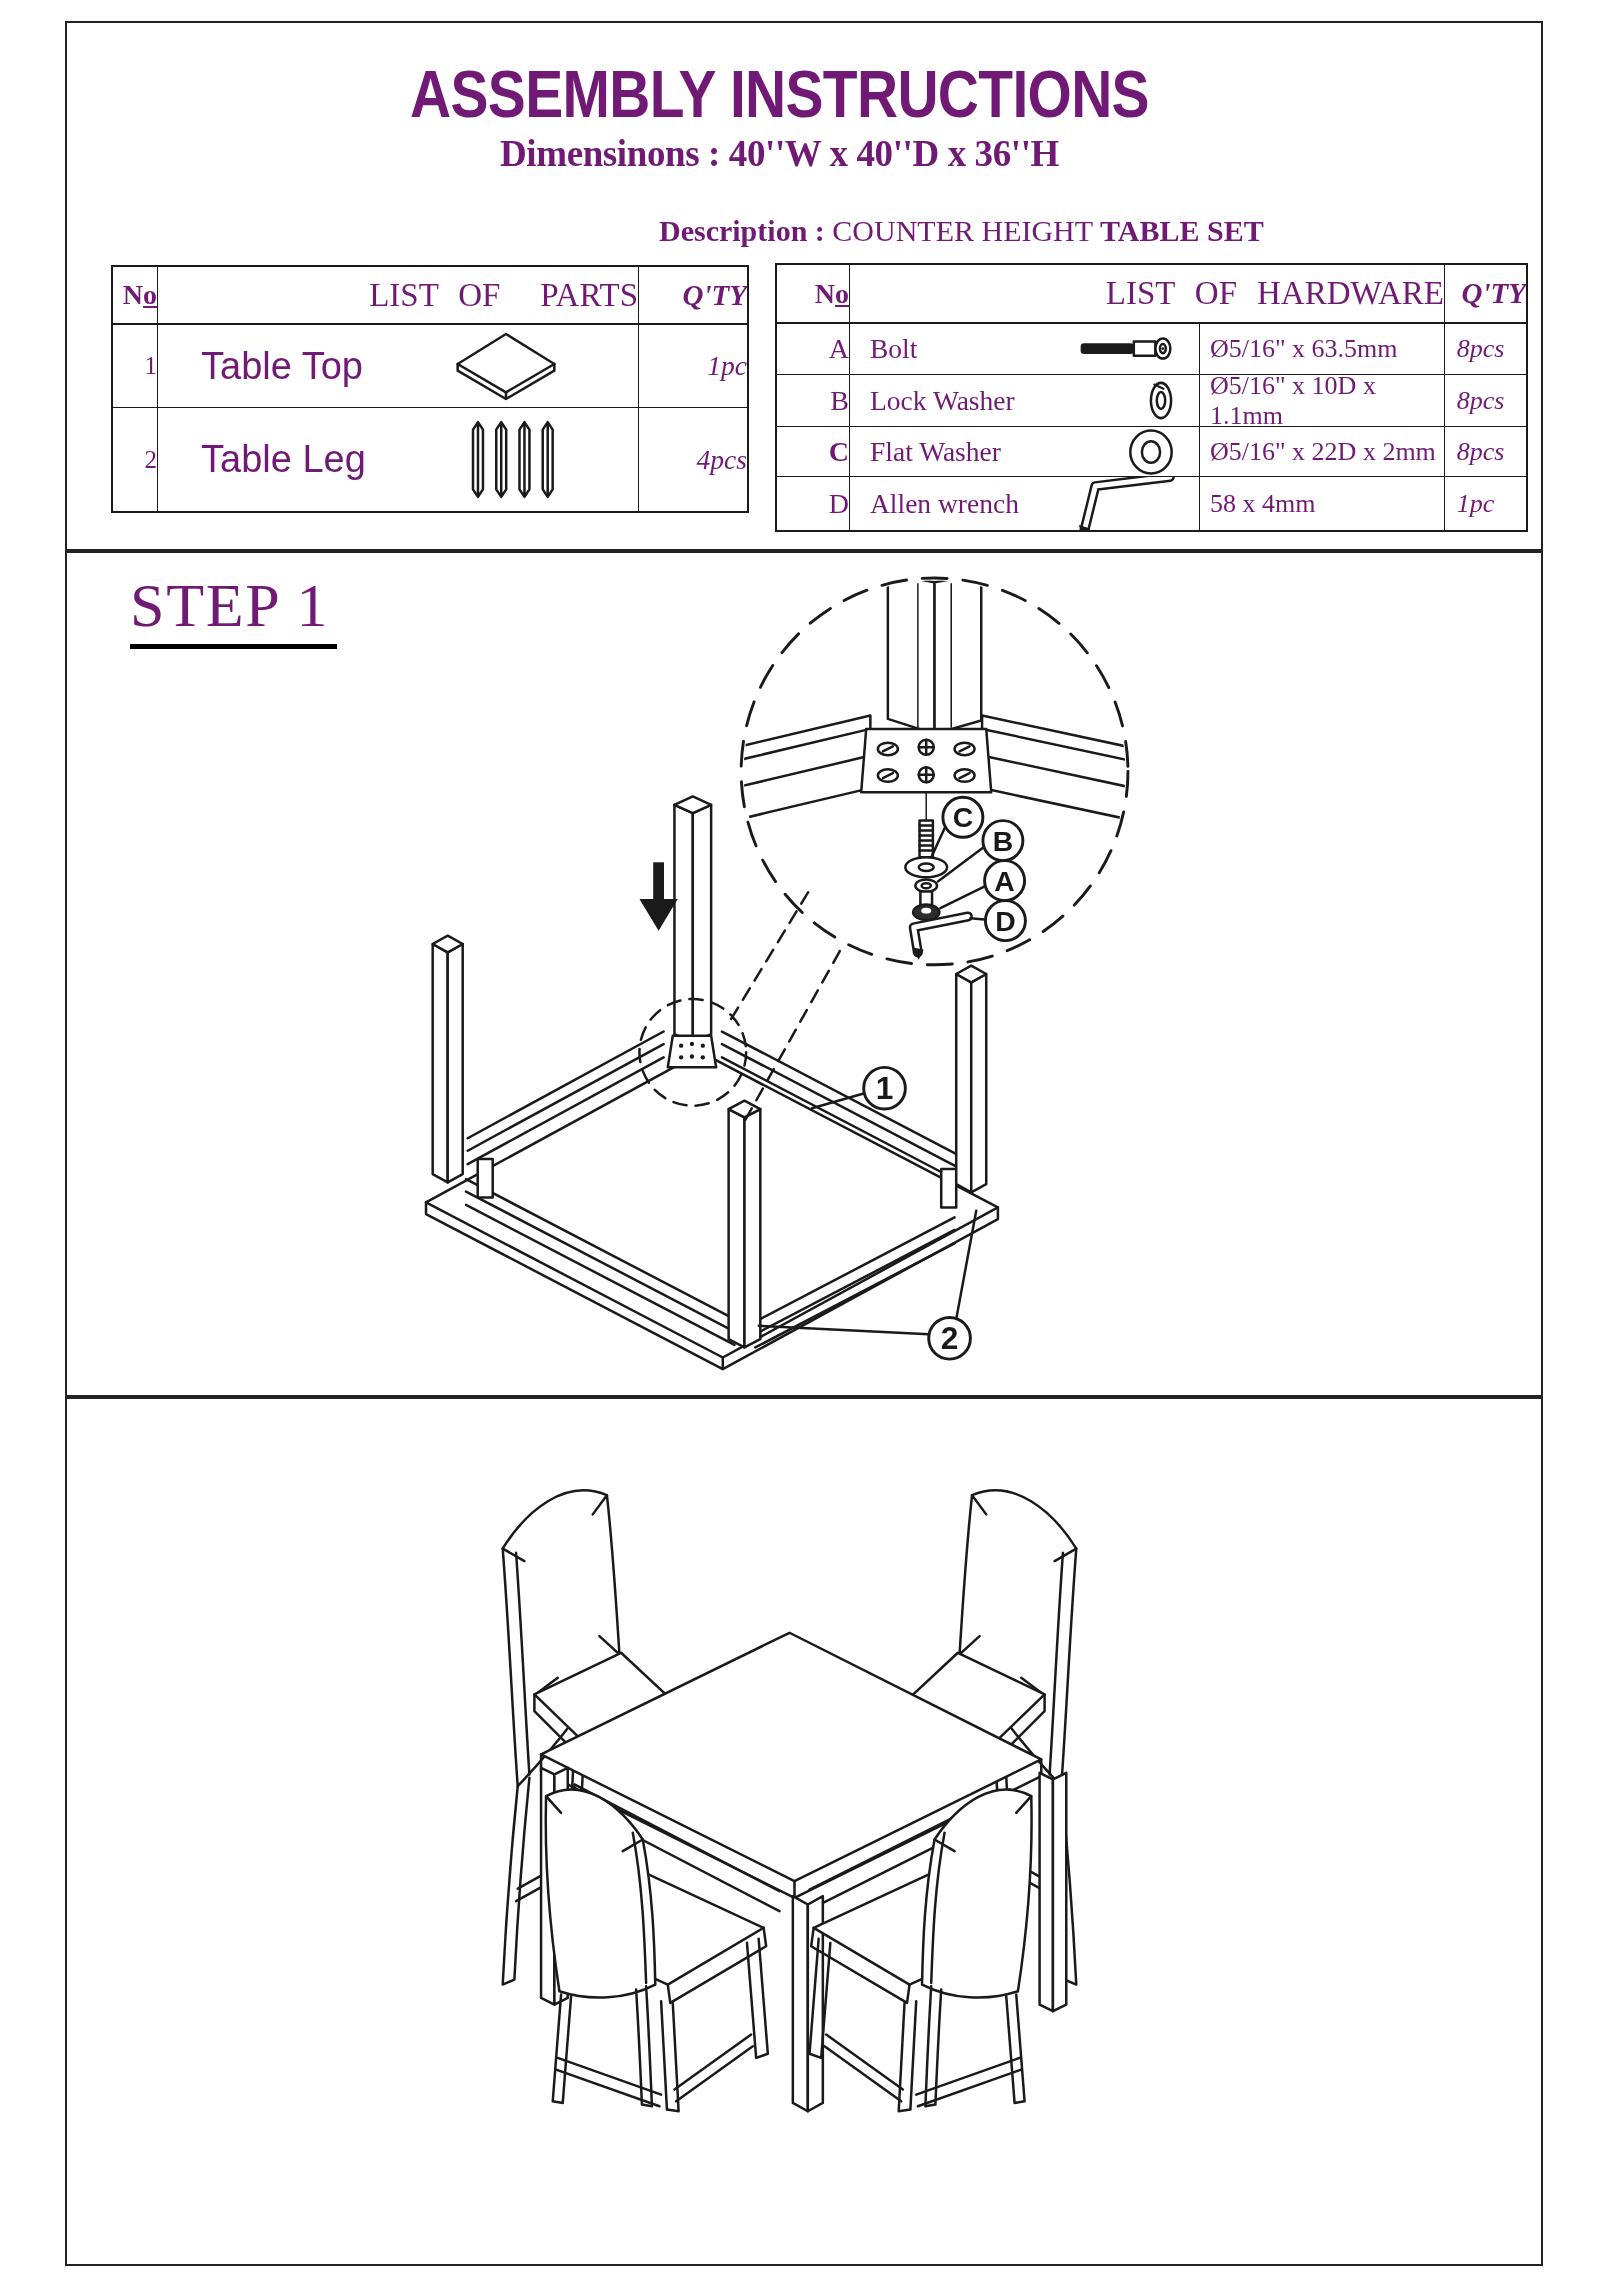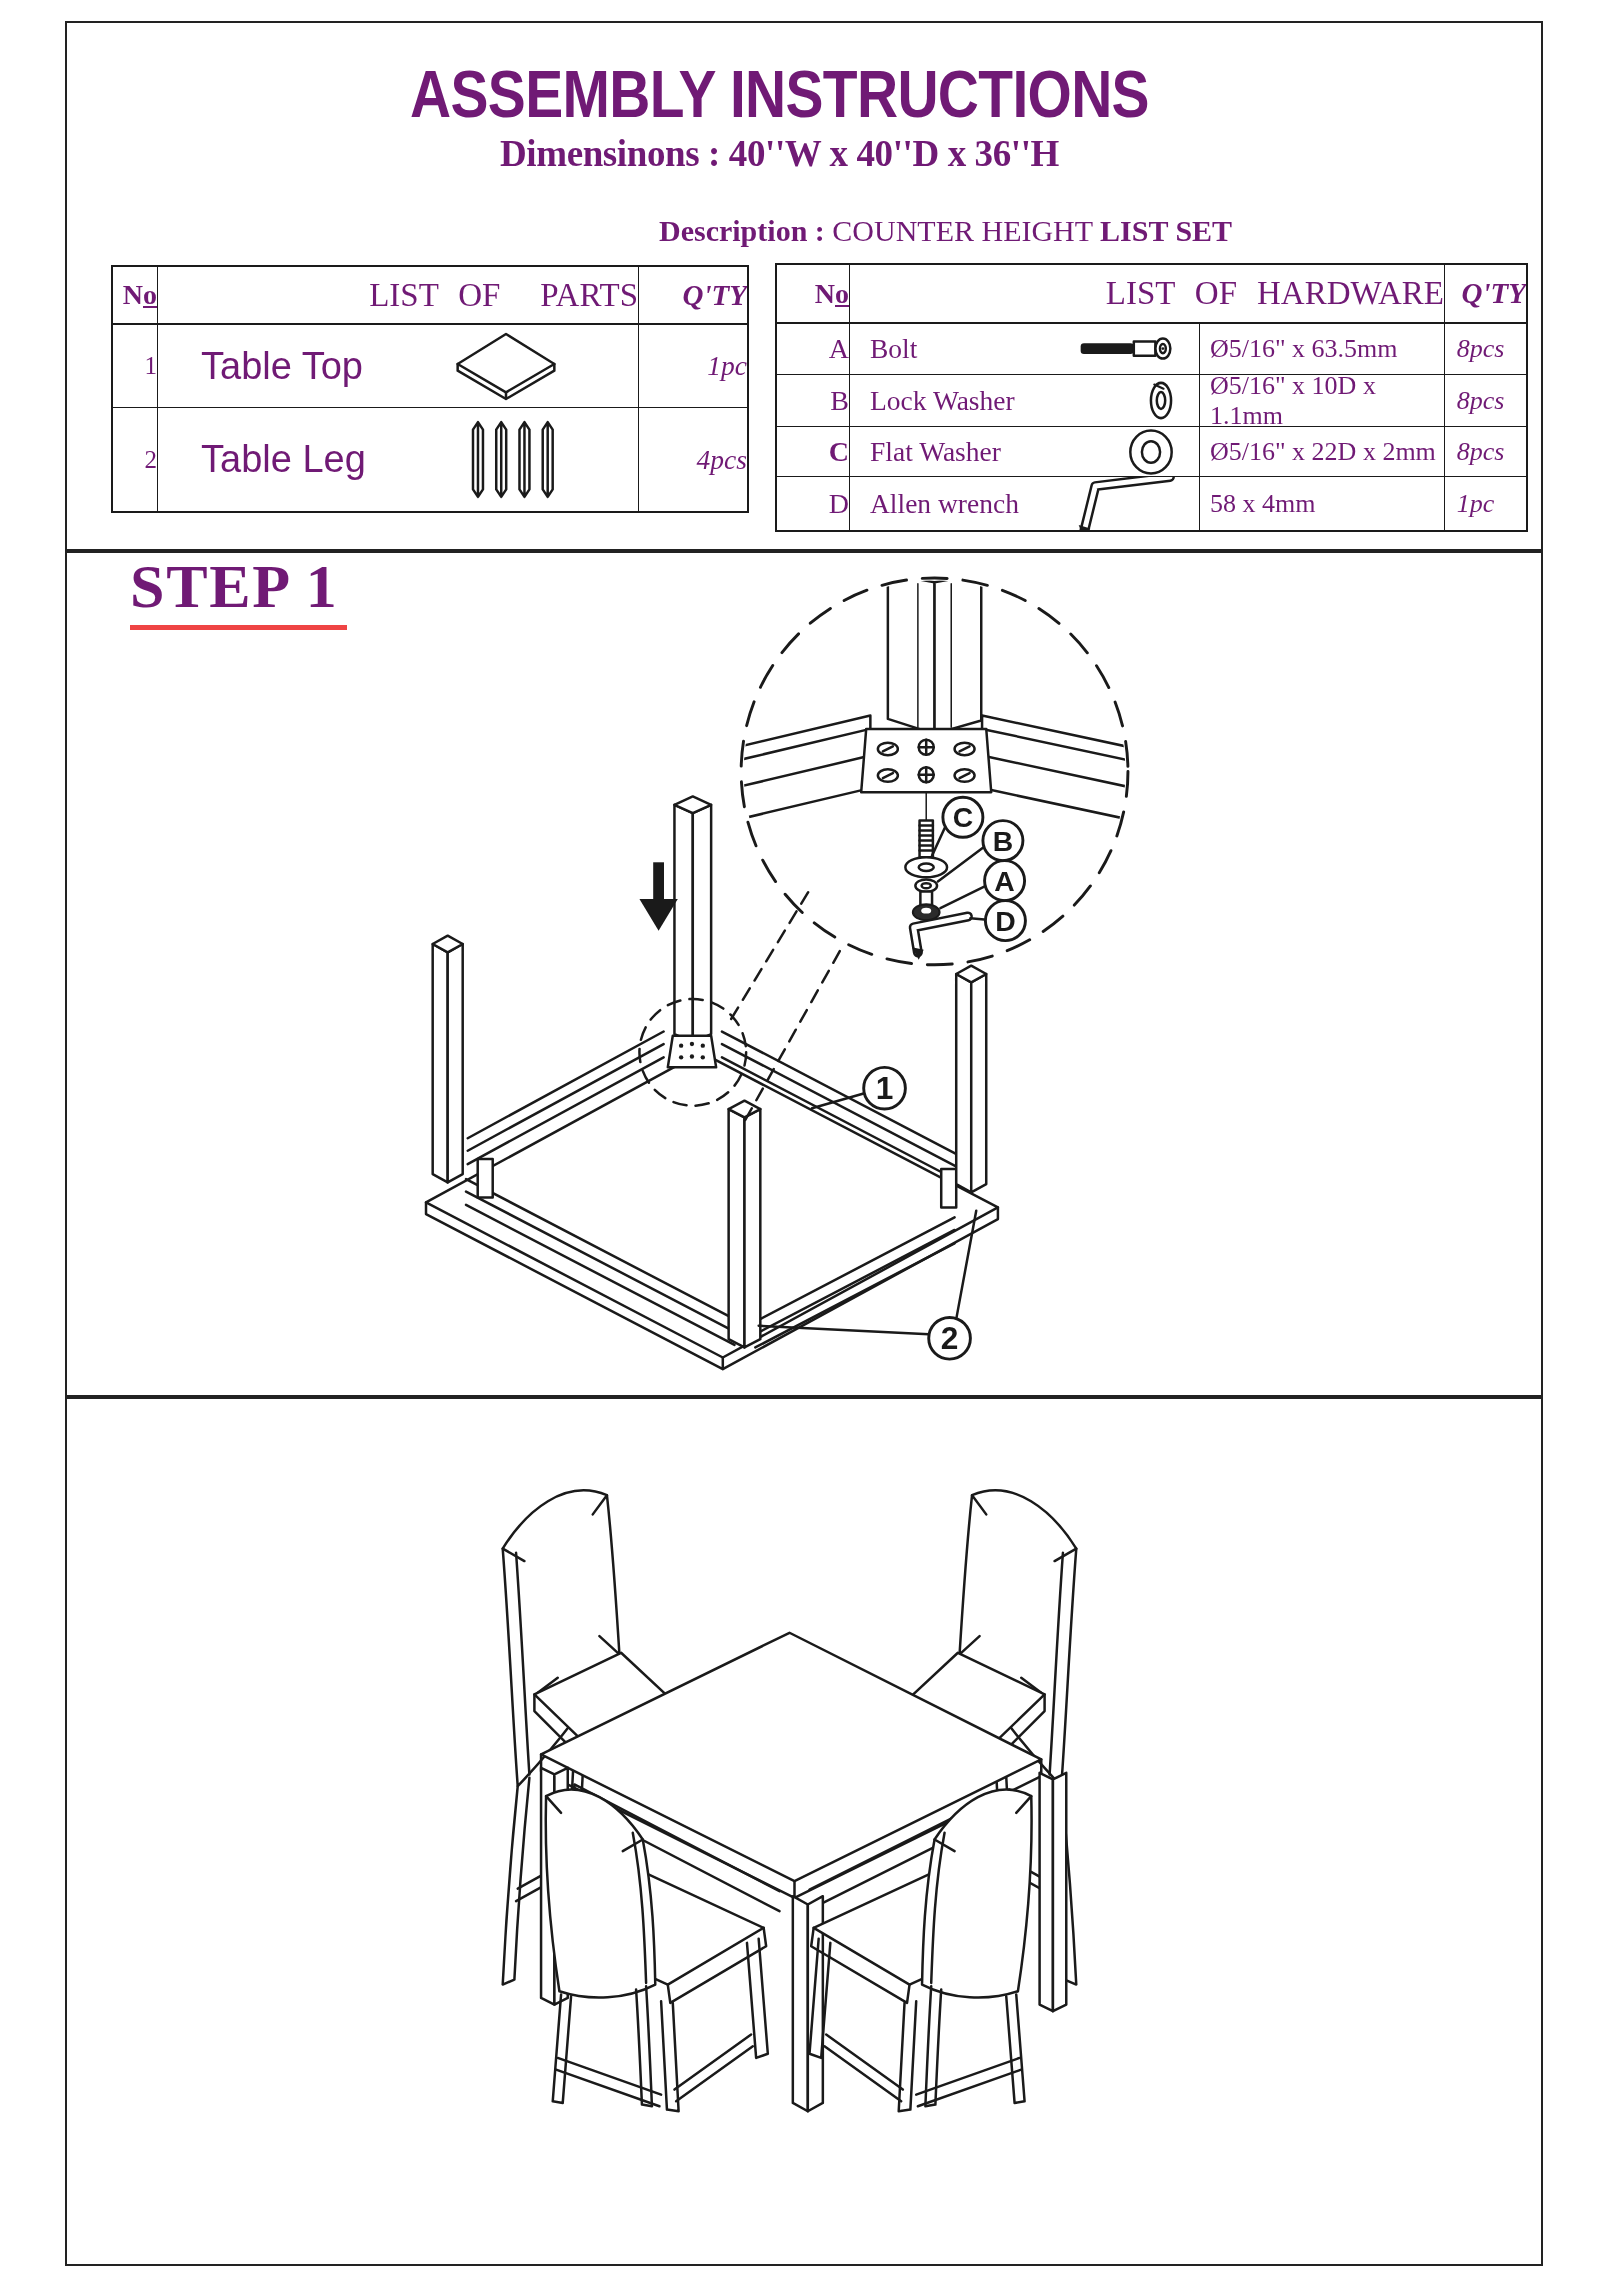--- a/index.html
+++ b/index.html
@@ -43,22 +43,22 @@
   .hw-name{font-size:27.5px;}
   .hw-size{font-size:26px;padding-left:10px;}
   .hw-qty{font-size:26px;padding-left:11.7px;}
 
   #parts-table{left:111px;top:265px;grid-template-columns:45px 481px 108px;
                grid-template-rows:58px 83px 103px;}
   #hardware-table{left:775px;top:263px;grid-template-columns:73px 350px 245px 81px;
                   grid-template-rows:59px 51px 52px 50px 53px;}
 
   
-  .step-title{position:absolute;left:130px;top:551px;font-weight:bold;font-size:62px;
-              letter-spacing:1.7px;border-bottom:5px solid #ef4444;padding:0 8.3px 3.3px 0;}
+  .step-title{position:absolute;left:130px;top:570px;font-weight:normal;font-size:62px;
+              letter-spacing:1.7px;border-bottom:5px solid #000000;padding:0 8.3px 3.3px 0;}
   svg.diagram{position:absolute;}
   #step1-svg{left:68px;top:553px;}
   #final-svg{left:68px;top:1401px;}
   .ln{stroke:#1a1a1a;stroke-width:3;fill:none;stroke-linejoin:round;stroke-linecap:round;}
   .lnw{stroke:#1a1a1a;stroke-width:3;fill:#fff;stroke-linejoin:round;}
   .thin{stroke-width:1.8;}
   .dash{stroke-dasharray:30 19;stroke-width:3.5;}
   .dash2{stroke-dasharray:16 11;}
   .callout-circle{fill:#fff;stroke:#1a1a1a;stroke-width:3.5;}
   .callout-text{font-family:"Liberation Sans", sans-serif;font-weight:bold;font-size:34px;
@@ -69,21 +69,21 @@
 </head>
 <body>
 
 <div class="page">
   <div class="frame"></div>
   <div class="divider" id="divider-1"></div>
   <div class="divider" id="divider-2"></div>
 
   <div class="title">ASSEMBLY INSTRUCTIONS</div>
   <div class="dims">Dimensinons : 40''W x 40''D x 36''H</div>
-  <div class="desc"><span class="b">Description : </span><span>COUNTER HEIGHT </span><span class="b">LIST SET</span></div>
+  <div class="desc"><span class="b">Description : </span><span>COUNTER HEIGHT </span><span class="b">TABLE SET</span></div>
 
   <div class="gtable" id="parts-table">
     <div class="cell hdr center no-hdr">
         <span><span>N</span><span class="u">o</span></span>
       </div>
     <div class="cell hdr center tbl-title">LIST OF  PARTS</div>
     <div class="cell hdr center qty-hdr last-col">Q'TY</div>
 
     <div class="cell center row-no">1</div>
     <div class="cell part-cell">

